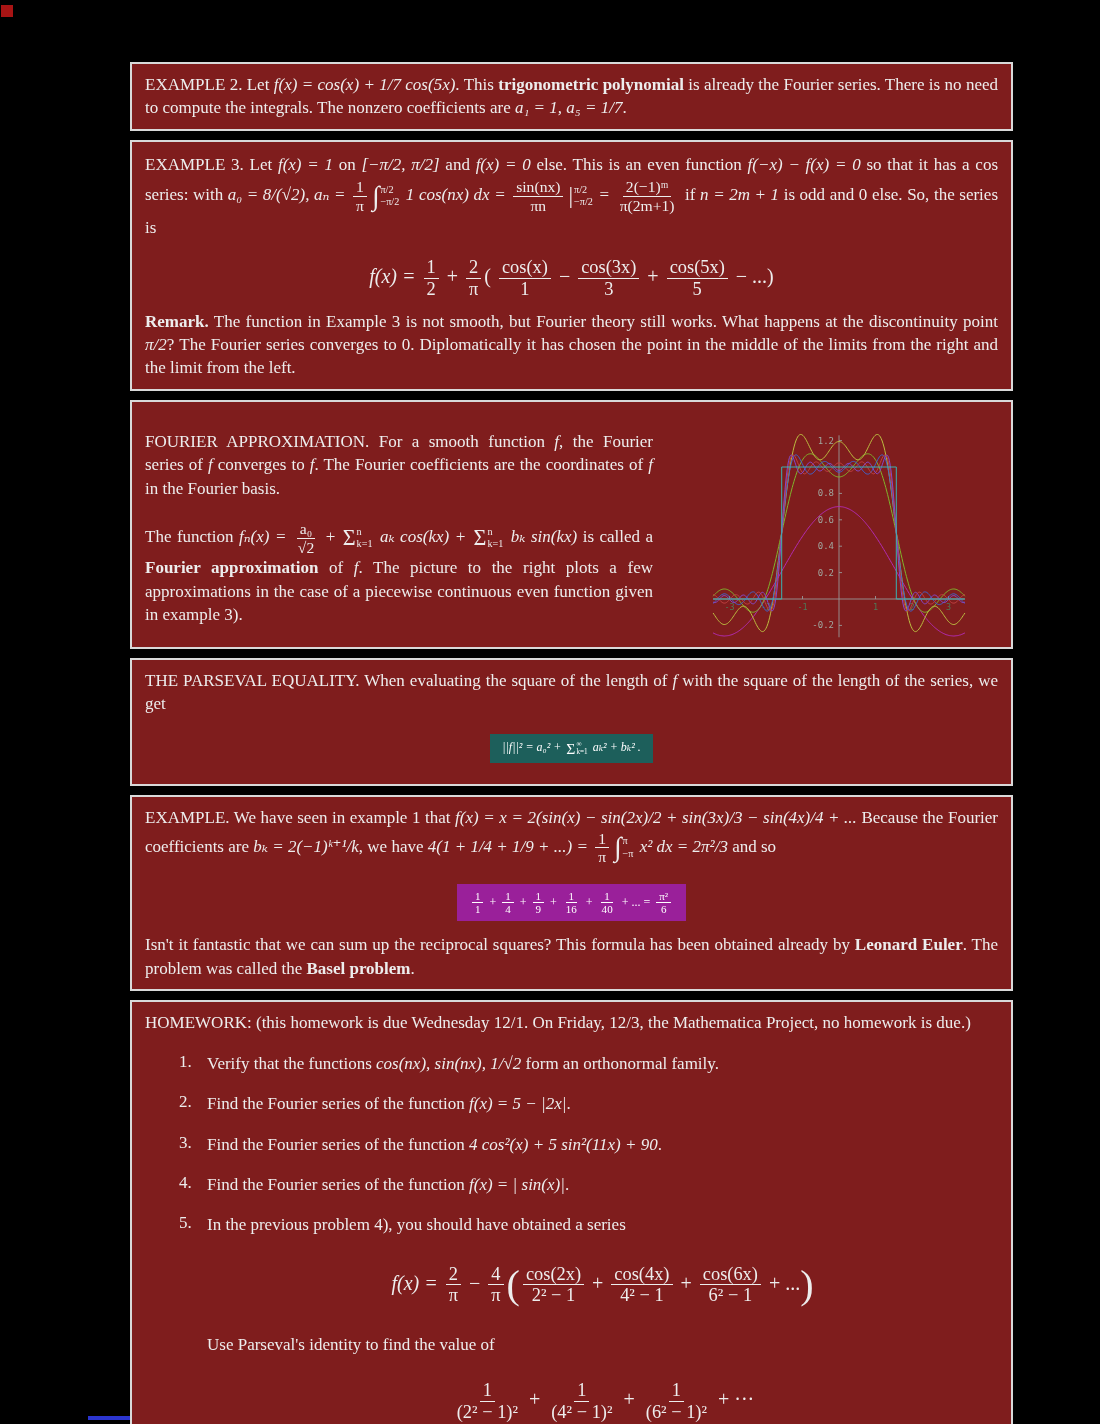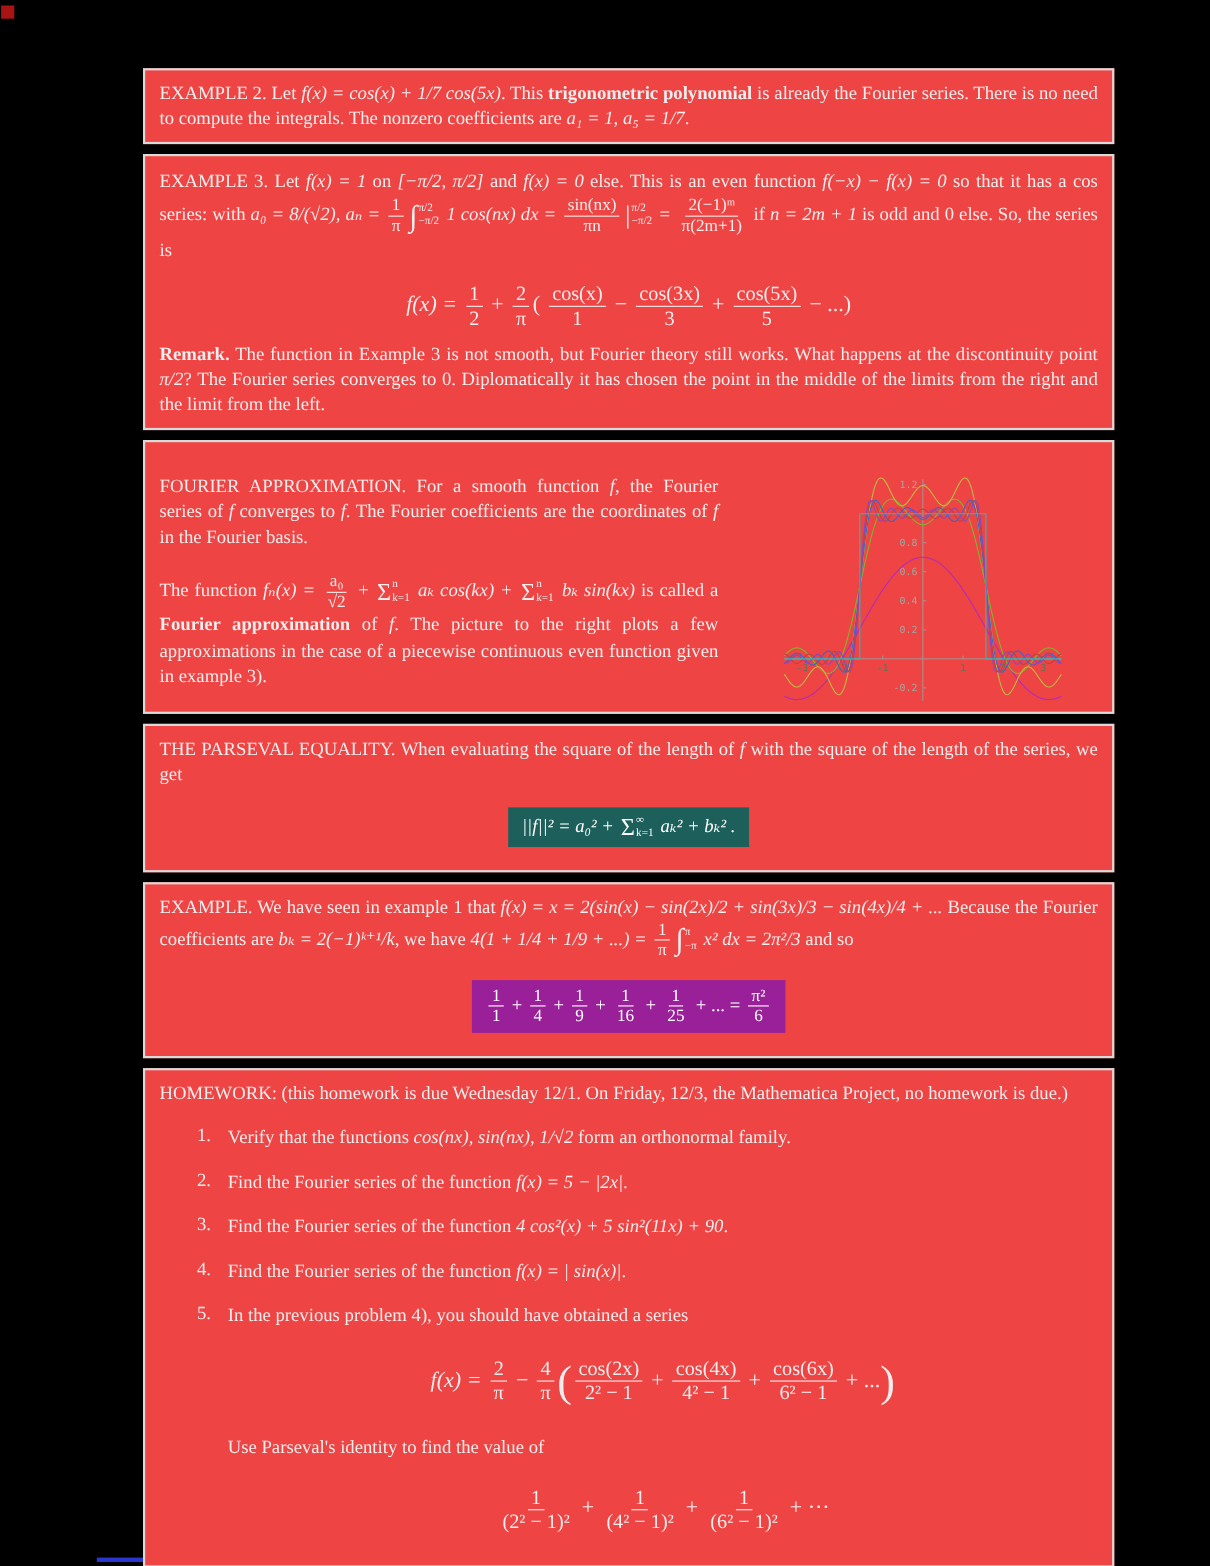--- a/index.html
+++ b/index.html
@@ -1,36 +1,36 @@
 <!DOCTYPE html>
 <html><head>
 <meta charset="utf-8">
 <style>
   html,body{margin:0;padding:0;background:#000;}
   body{position:relative;width:1100px;height:1424px;overflow:hidden;
        font-family:"Liberation Serif","DejaVu Serif",serif;color:#ededed;font-size:17px;}
   #content{position:absolute;left:130px;top:62px;width:883px;}
-  .box{border:2px solid #4c1d95;padding:9px 13px;margin-bottom:9px;box-sizing:border-box;background:#ef4444;}
+  .box{border:2px solid #4c1d95;padding:9px 13px;margin-bottom:9px;box-sizing:border-box;background:#7f1d1d;}
   p{margin:0;text-align:justify;line-height:1.38;}
   .roomy{line-height:1.6;}
   .b{font-weight:bold;}
   .i{font-style:italic;}
   .frac{display:inline-flex;flex-direction:column;align-items:center;text-align:center;
         vertical-align:middle;margin:0 3px;line-height:1.12;font-size:0.92em;}
   .fnum{border-bottom:1px solid currentColor;padding:0 3px;}
   .fden{padding:0 3px;}
   .opwrap{display:inline-flex;align-items:center;vertical-align:middle;margin:0 2px;}
   .opsym{font-size:1.3em;line-height:1;}
   .op-int{font-size:1.6em;}
   .op-bar{font-size:1.35em;}
   .limits{display:inline-flex;flex-direction:column;font-size:0.6em;line-height:1.2;text-align:left;margin-left:1px;}
   .bigp{font-size:200%;font-weight:300;vertical-align:middle;}
   .formula{text-align:center;margin:16px 0 10px;font-size:20px;line-height:1.2;}
   .centerline{text-align:center;margin:18px 0 12px;}
-  .hl{display:inline-block;padding:6px 12px;color:#ffffff;font-size:17px;}
+  .hl{display:inline-block;padding:6px 12px;color:#ffffff;font-size:12px;}
   #fourier-box-inner{display:flex;gap:23px;align-items:flex-start;}
   #fourier-text{flex:1;padding-top:28px;}
   #fourier-text p{margin-bottom:20px;}
   #plot-wrap{width:322px;}
   .hw-item{display:flex;margin:17px 0 0 34px;}
   .hw-num{width:28px;flex:none;}
   .hw-body{flex:1;}
   .mark{position:absolute;}
 </style>
 </head>
@@ -180,26 +180,27 @@
             <span class="fnum">1</span>
             <span class="fden">4</span>
           </span><span> + </span><span class="frac">
             <span class="fnum">1</span>
             <span class="fden">9</span>
           </span><span> + </span><span class="frac">
             <span class="fnum">1</span>
             <span class="fden">16</span>
           </span><span> + </span><span class="frac">
             <span class="fnum">1</span>
-            <span class="fden">25</span>
+            <span class="fden">40</span>
           </span><span> + ... = </span><span class="frac">
             <span class="fnum">π²</span>
             <span class="fden">6</span>
           </span></span>
     </div>
+    <p><span>Isn't it fantastic that we can sum up the reciprocal squares?  This formula has been obtained already by </span><span class="b">Leonard Euler</span><span>. The problem was called the </span><span class="b">Basel problem</span><span>.</span></p>
   </div>
 
   <div class="box" style="padding-bottom: 24px; border-color: rgb(217, 217, 217);">
     <p><span>HOMEWORK: (this homework is due Wednesday 12/1. On Friday, 12/3, the Mathematica Project, no homework is due.)</span></p>
 
     <div class="hw-item">
       <span class="hw-num">1.</span>
       <p class="hw-body"><span>Verify that the functions </span><span class="i">cos(nx), sin(nx), 1/√2</span><span> form an orthonormal family.</span></p>
     </div>
     <div class="hw-item">

